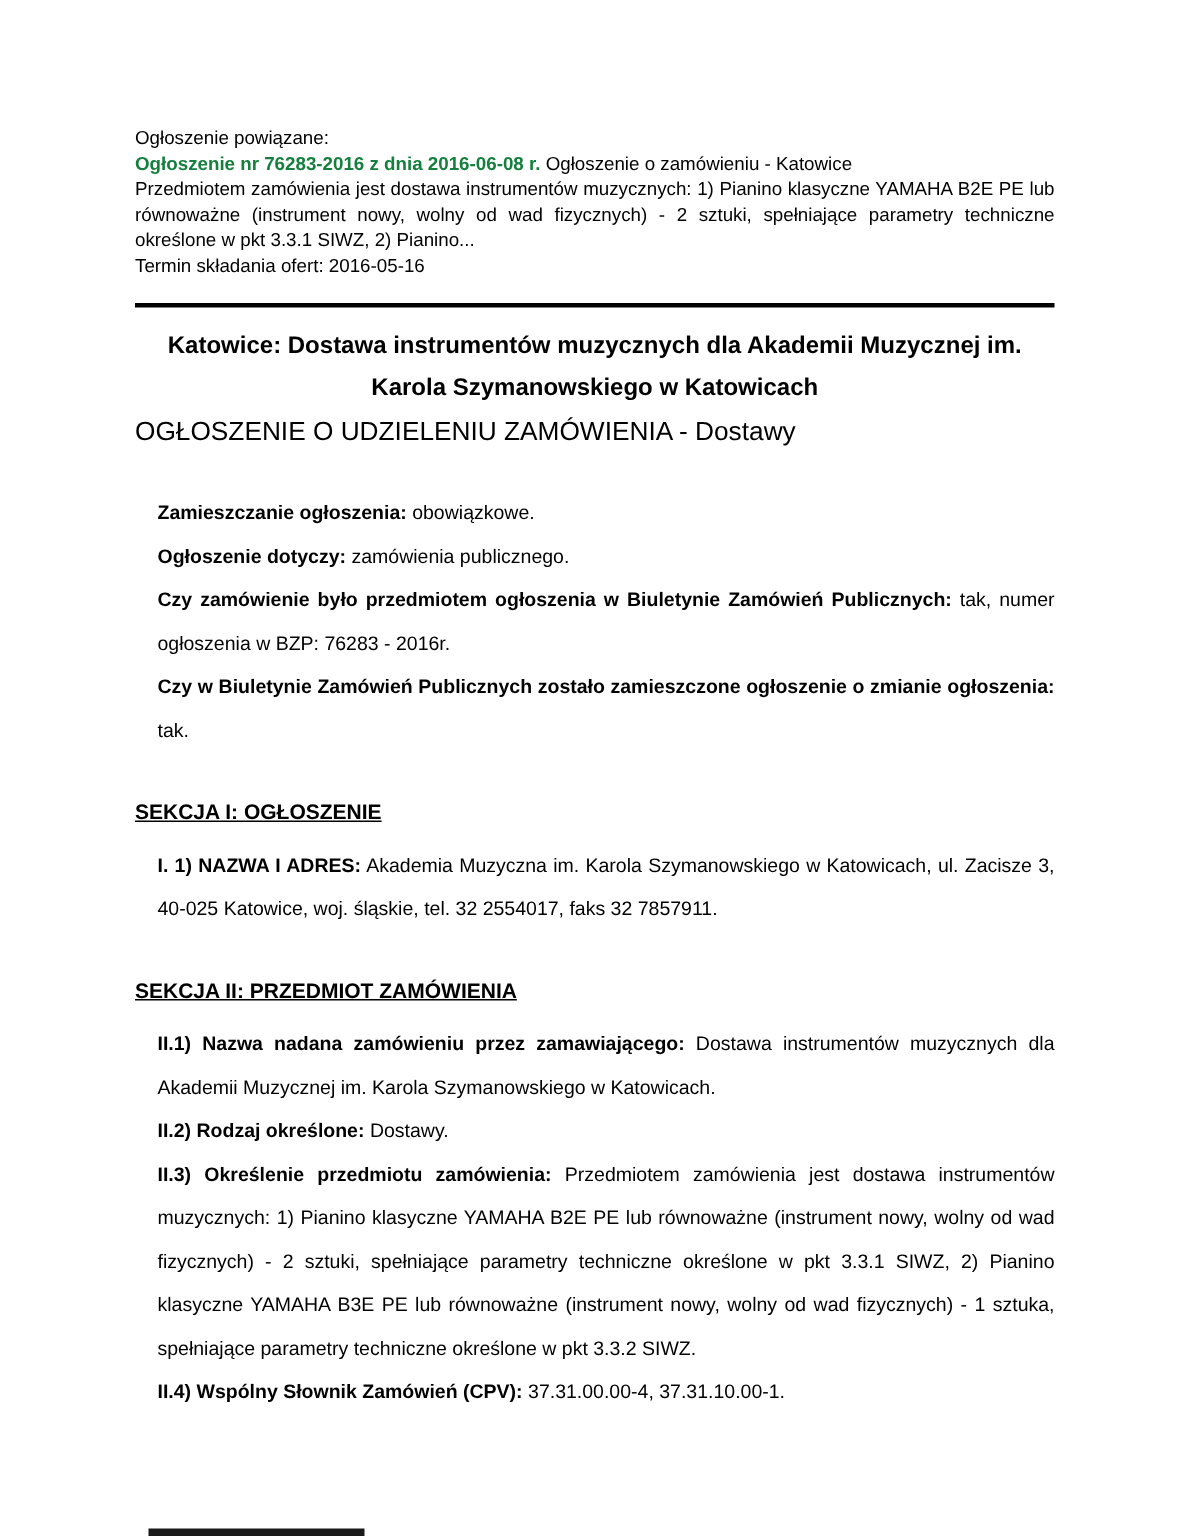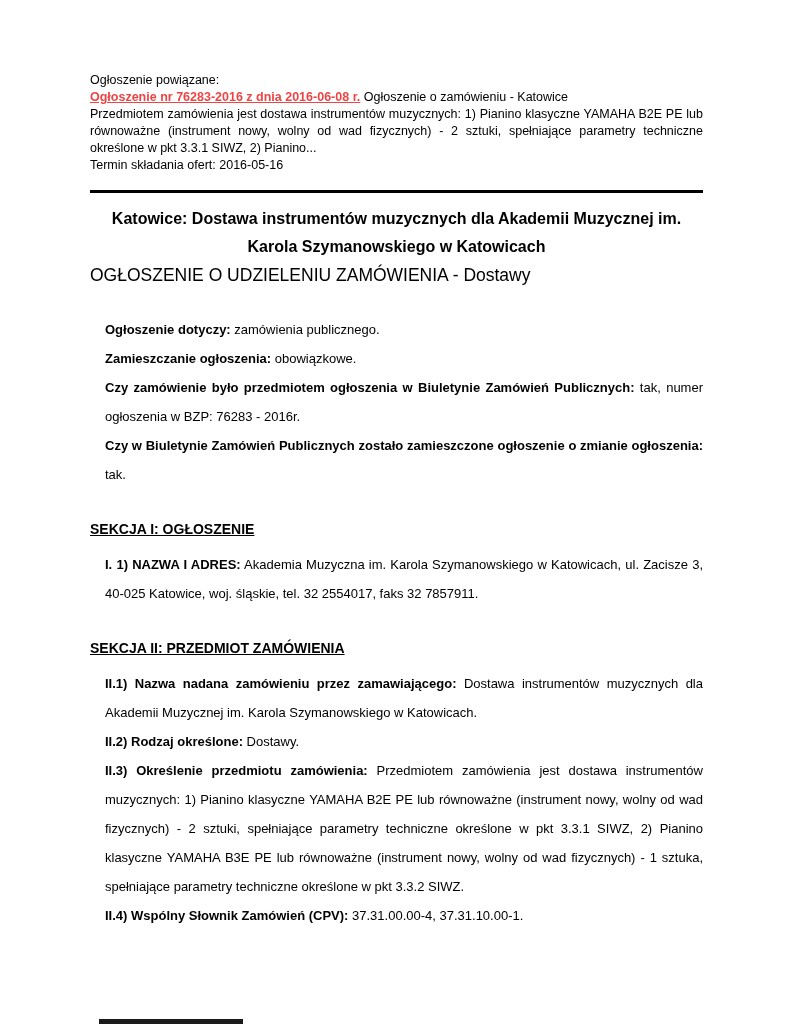--- a/index.html
+++ b/index.html
@@ -9,34 +9,33 @@
     height: 1024px;
     margin: 0 auto;
     background: #ffffff;
     font-family: "Liberation Sans", "DejaVu Sans", sans-serif;
     color: #000000;
     box-sizing: border-box;
     overflow: hidden;
   }
   .content {
     position: absolute;
-    top: 72px;
+    top: 84px;
     left: 90px;
     width: 613px;
   }
   .small {
     font-size: 12.5px;
     line-height: 17px;
     margin: 0;
   }
   .justify { text-align: justify; }
   .red-link {
-    color: #ef4444;
+    color: #15803d;
     font-weight: bold;
-    text-decoration: underline;
     cursor: pointer;
   }
   .rule {
     border: none;
     border-top: 3px solid #000000;
     margin: 16px 0 12px 0;
   }
   .doc-title {
     font-size: 16px;
     font-weight: bold;
@@ -92,22 +91,22 @@
     <p class="small justify">Przedmiotem zamówienia jest dostawa instrumentów muzycznych: 1) Pianino klasyczne YAMAHA B2E PE lub równoważne (instrument nowy, wolny od wad fizycznych) - 2 sztuki, spełniające parametry techniczne określone w pkt 3.3.1 SIWZ, 2) Pianino...</p>
 
     <p class="small">Termin składania ofert: 2016-05-16</p>
 
     <hr class="rule">
 
     <div class="doc-title title-narrow">Katowice: Dostawa instrumentów muzycznych dla Akademii Muzycznej im. Karola Szymanowskiego w Katowicach</div>
     <div class="doc-subtitle">OGŁOSZENIE O UDZIELENIU ZAMÓWIENIA - Dostawy</div>
 
     <div class="meta-block">
+      <p class="para"><b>Zamieszczanie ogłoszenia:</b><span> obowiązkowe.</span></p>
       <p class="para"><b>Ogłoszenie dotyczy:</b><span> zamówienia publicznego.</span></p>
-      <p class="para"><b>Zamieszczanie ogłoszenia:</b><span> obowiązkowe.</span></p>
       <p class="para"><b>Czy zamówienie było przedmiotem ogłoszenia w Biuletynie Zamówień Publicznych:</b><span> tak, numer ogłoszenia w BZP: 76283 - 2016r.</span></p>
       <p class="para"><b>Czy w Biuletynie Zamówień Publicznych zostało zamieszczone ogłoszenie o zmianie ogłoszenia:</b><span> tak.</span></p>
     </div>
 
     <div class="section-heading">SEKCJA I: OGŁOSZENIE</div>
 
     <p class="para"><b>I. 1) NAZWA I ADRES:</b><span> Akademia Muzyczna im. Karola Szymanowskiego w Katowicach, ul. Zacisze 3, 40-025 Katowice, woj. śląskie, tel. 32 2554017, faks 32 7857911.</span></p>
 
     <div class="section-heading">SEKCJA II: PRZEDMIOT ZAMÓWIENIA</div>
 

